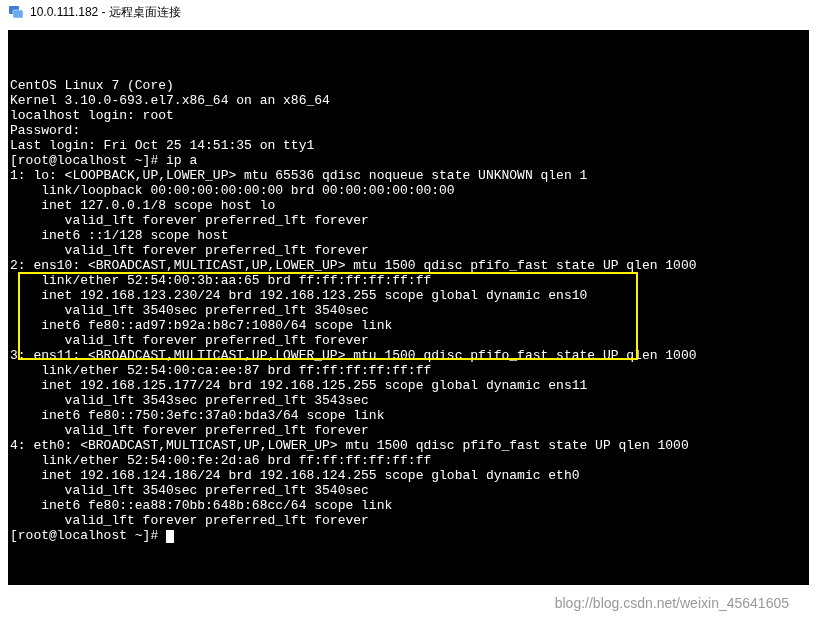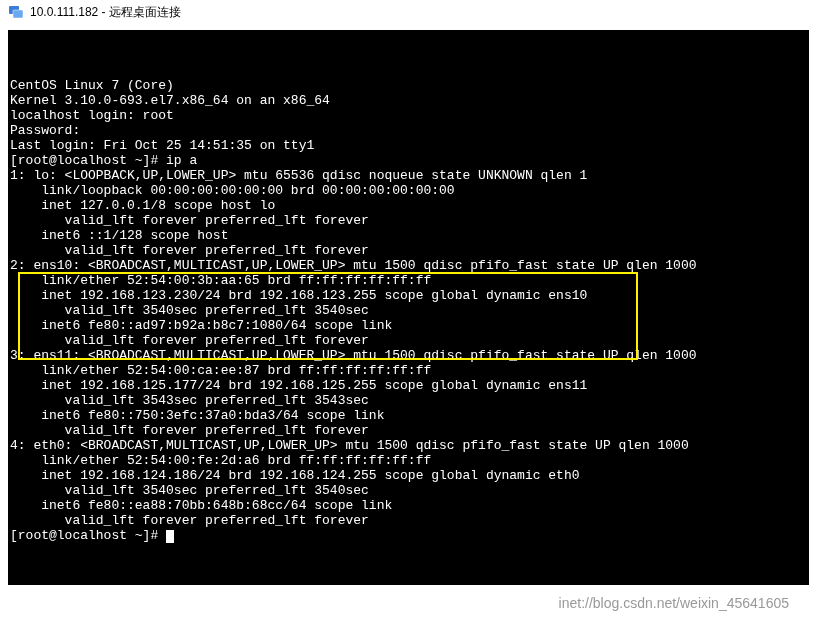--- a/index.html
+++ b/index.html
@@ -80,13 +80,13 @@
     </svg>
   </span>
   <span class="title-text">10.0.111.182 - 远程桌面连接</span>
 </div>
 
 <div class="terminal">
   <div id="term-lines"><div class="term-line">CentOS Linux 7 (Core)</div><div class="term-line">Kernel 3.10.0-693.el7.x86_64 on an x86_64</div><div class="term-line"></div><div class="term-line">localhost login: root</div><div class="term-line">Password:</div><div class="term-line">Last login: Fri Oct 25 14:51:35 on tty1</div><div class="term-line">[root@localhost ~]# ip a</div><div class="term-line">1: lo: &lt;LOOPBACK,UP,LOWER_UP&gt; mtu 65536 qdisc noqueue state UNKNOWN qlen 1</div><div class="term-line">    link/loopback 00:00:00:00:00:00 brd 00:00:00:00:00:00</div><div class="term-line">    inet 127.0.0.1/8 scope host lo</div><div class="term-line">       valid_lft forever preferred_lft forever</div><div class="term-line">    inet6 ::1/128 scope host</div><div class="term-line">       valid_lft forever preferred_lft forever</div><div class="term-line">2: ens10: &lt;BROADCAST,MULTICAST,UP,LOWER_UP&gt; mtu 1500 qdisc pfifo_fast state UP qlen 1000</div><div class="term-line">    link/ether 52:54:00:3b:aa:65 brd ff:ff:ff:ff:ff:ff</div><div class="term-line">    inet 192.168.123.230/24 brd 192.168.123.255 scope global dynamic ens10</div><div class="term-line">       valid_lft 3540sec preferred_lft 3540sec</div><div class="term-line">    inet6 fe80::ad97:b92a:b8c7:1080/64 scope link</div><div class="term-line">       valid_lft forever preferred_lft forever</div><div class="term-line">3: ens11: &lt;BROADCAST,MULTICAST,UP,LOWER_UP&gt; mtu 1500 qdisc pfifo_fast state UP qlen 1000</div><div class="term-line">    link/ether 52:54:00:ca:ee:87 brd ff:ff:ff:ff:ff:ff</div><div class="term-line">    inet 192.168.125.177/24 brd 192.168.125.255 scope global dynamic ens11</div><div class="term-line">       valid_lft 3543sec preferred_lft 3543sec</div><div class="term-line">    inet6 fe80::750:3efc:37a0:bda3/64 scope link</div><div class="term-line">       valid_lft forever preferred_lft forever</div><div class="term-line">4: eth0: &lt;BROADCAST,MULTICAST,UP,LOWER_UP&gt; mtu 1500 qdisc pfifo_fast state UP qlen 1000</div><div class="term-line">    link/ether 52:54:00:fe:2d:a6 brd ff:ff:ff:ff:ff:ff</div><div class="term-line">    inet 192.168.124.186/24 brd 192.168.124.255 scope global dynamic eth0</div><div class="term-line">       valid_lft 3540sec preferred_lft 3540sec</div><div class="term-line">    inet6 fe80::ea88:70bb:648b:68cc/64 scope link</div><div class="term-line">       valid_lft forever preferred_lft forever</div><div class="term-line">[root@localhost ~]# <span class="cursor"></span></div></div>
   <div class="highlight-box"></div>
 </div>
 
-<div class="watermark">inet://blog.csdn.net/weixin_45641605</div>
+<div class="watermark">blog://blog.csdn.net/weixin_45641605</div>
 
 </body></html>

